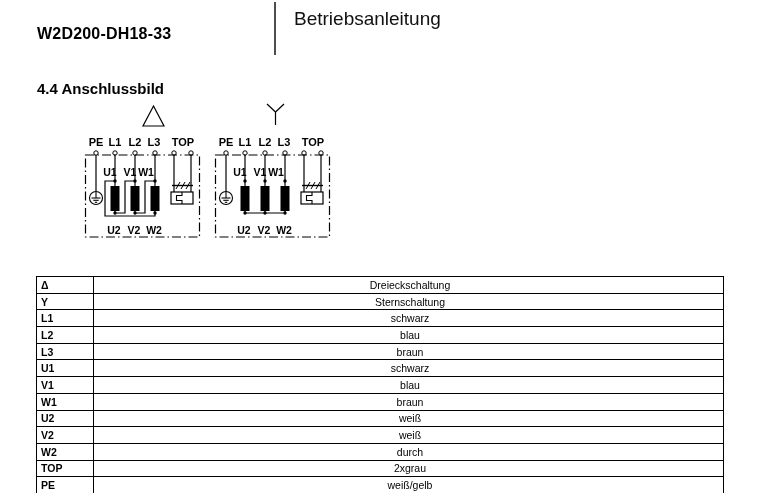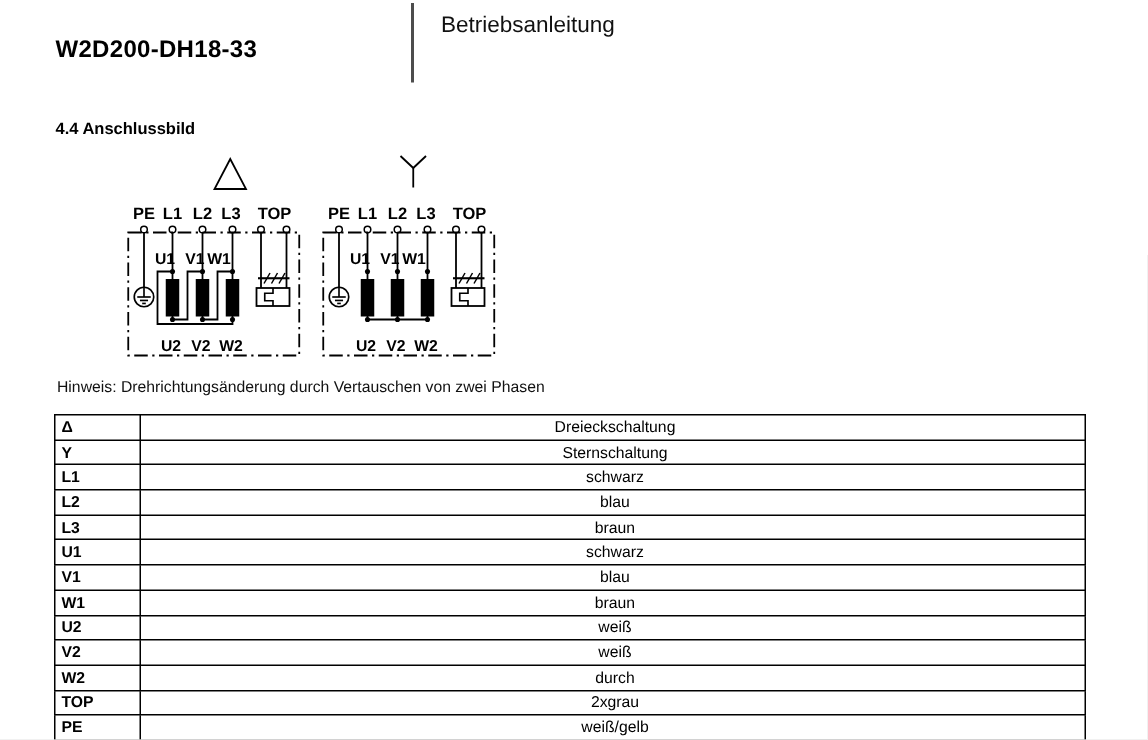--- a/index.html
+++ b/index.html
@@ -3,23 +3,23 @@
 <meta charset="utf-8">
 <style>
   html,body{margin:0;padding:0;background:#e8e8e8;}
   .page{
     position:relative;width:765px;height:493px;background:#ffffff;
     font-family:"Liberation Sans",sans-serif;color:#000;overflow:hidden;
   }
   
   .model{position:absolute;left:37px;top:25px;font-size:16px;font-weight:bold;letter-spacing:.2px;}
   .header-divider{position:absolute;left:274px;top:2px;width:2px;height:53px;background:#4d4d4d;}
-  .doc-title{position:absolute;left:294px;top:8px;font-size:15px;color:#111;}
-  
-  .section-title{position:absolute;left:37px;top:80px;font-size:11px;font-weight:bold;}
+  .doc-title{position:absolute;left:294px;top:8px;font-size:19px;color:#111;}
+  
+  .section-title{position:absolute;left:37px;top:80px;font-size:15px;font-weight:bold;}
   
   .diagram{position:absolute;top:98px;}
   .diagram.delta{left:84px;}
   .diagram.star{left:214px;}
   svg text{font-family:"Liberation Sans",sans-serif;fill:#000;}
   .term-label{font-size:11px;font-weight:bold;text-anchor:middle;}
   .wind-label{font-size:10.5px;font-weight:bold;text-anchor:middle;}
   
   .note{position:absolute;left:38px;top:252px;font-size:10.5px;color:#111;}
   
@@ -188,21 +188,20 @@
       <rect x="87" y="94" width="22" height="12" stroke-width="1.2"></rect>
       <polyline points="98,94 98,97.5 92.5,97.5 92.5,102.5 98,102.5 98,106" stroke-width="1.1"></polyline>
     </g>
     <g>
       <text class="wind-label" x="30" y="136">U2</text>
       <text class="wind-label" x="50" y="136">V2</text>
       <text class="wind-label" x="70" y="136">W2</text>
     </g>
   </svg>
 
-  <div class="note">Hinweis: Drehrichtungsänderung durch Vertauschen von zwei Phasen</div>
 
   <table class="term-table">
     <tbody>
         <tr>
           <td class="key">Δ</td>
           <td class="val">Dreieckschaltung</td>
         </tr>
         <tr>
           <td class="key">Y</td>
           <td class="val">Sternschaltung</td>

